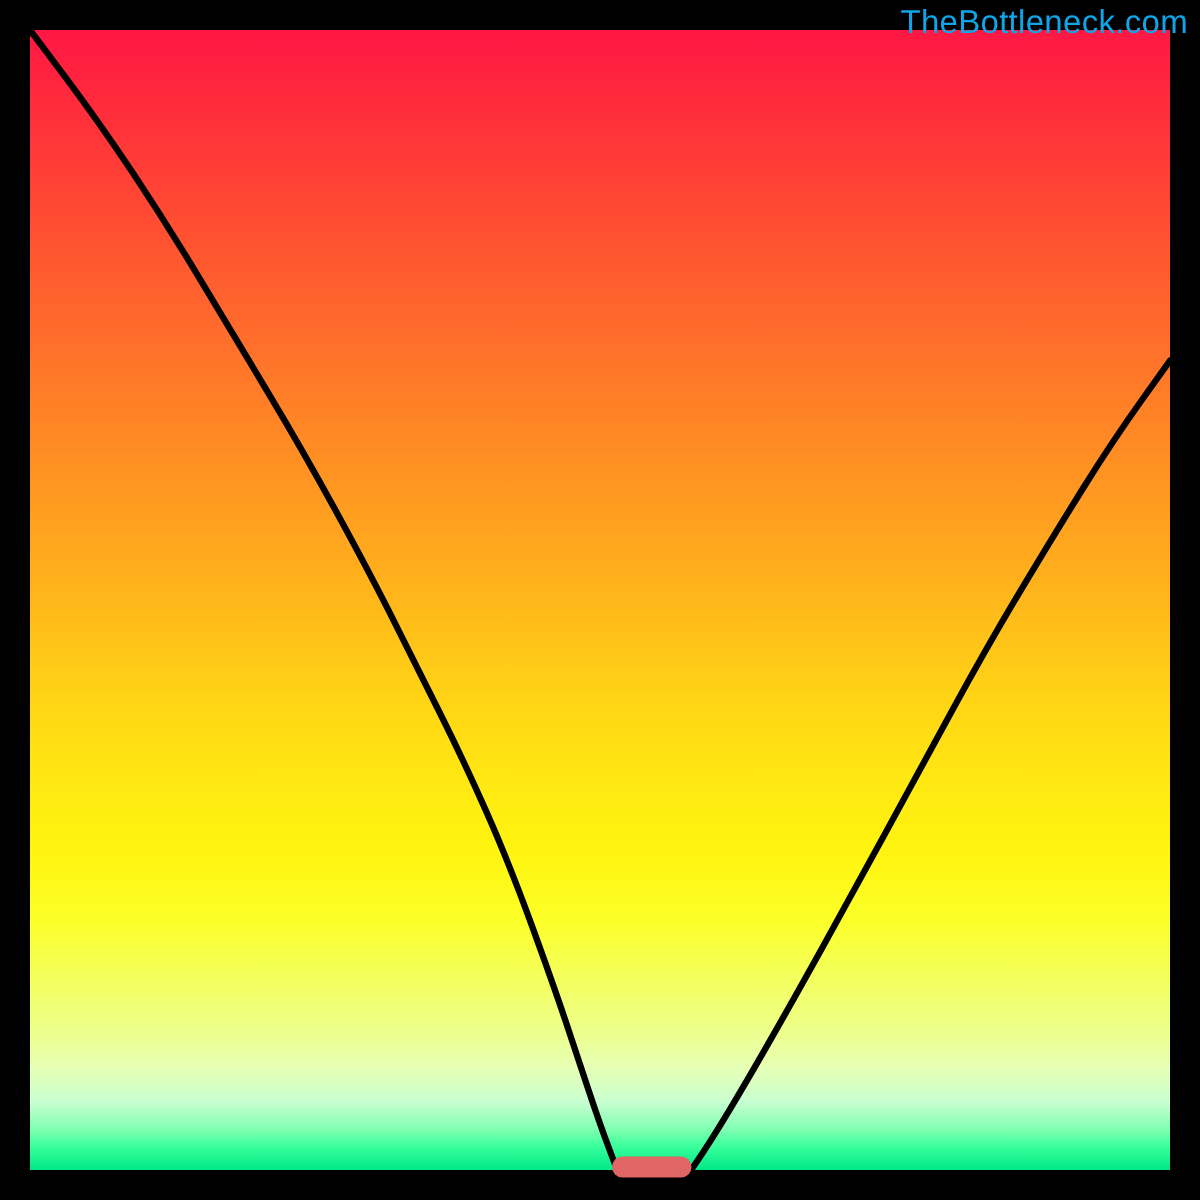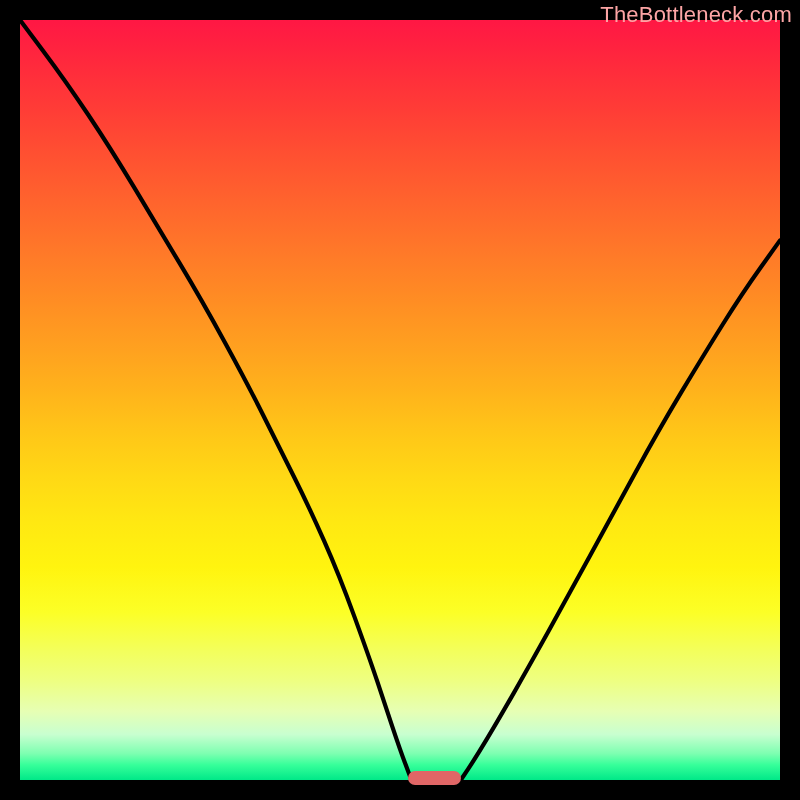--- a/index.html
+++ b/index.html
@@ -45,21 +45,21 @@
       #c8ffd0 94%,
       #7effb1 96.5%,
       #37ff9a 98%,
       #00e888 100%
     );
   }
   .watermark {
     position: absolute;
     top: 2px;
     right: 8px;
-    color: #fca5a5;
+    color: #0ea5e9;
     font-size: 22px;
     letter-spacing: 0.2px;
     user-select: none;
     pointer-events: none;
   }
   svg.curve {
     position: absolute;
     left: 0;
     top: 0;
     width: 100%;

